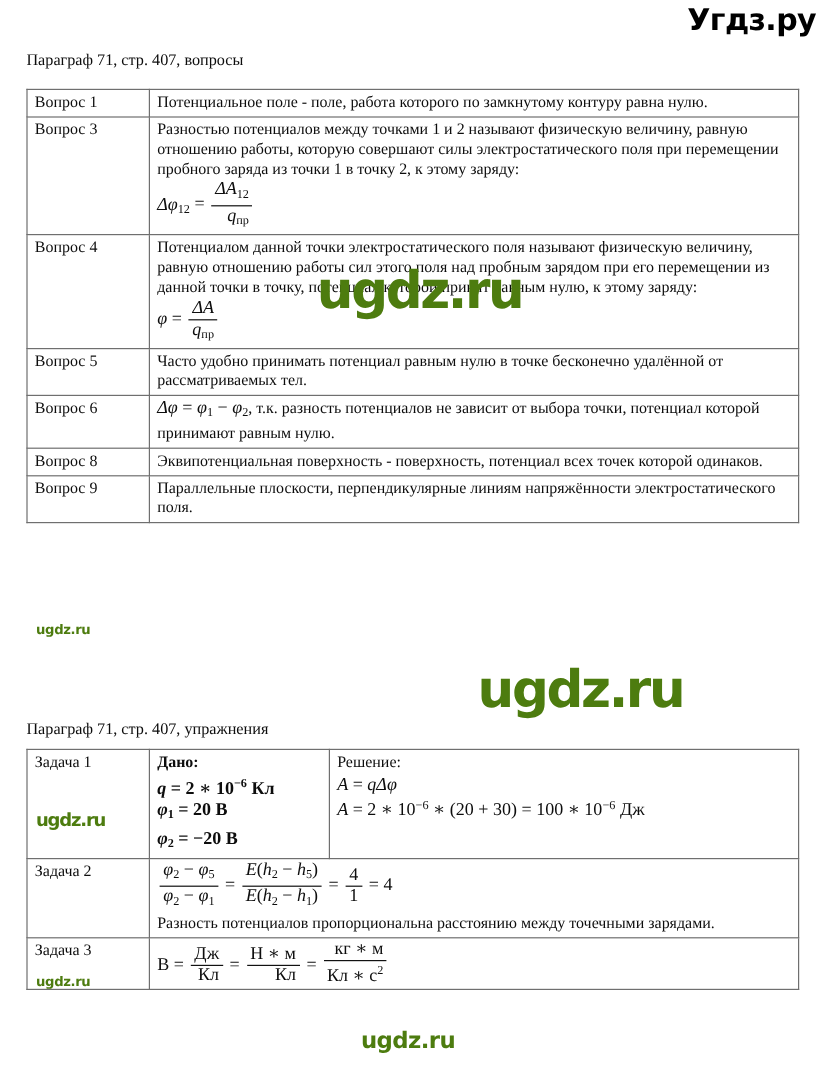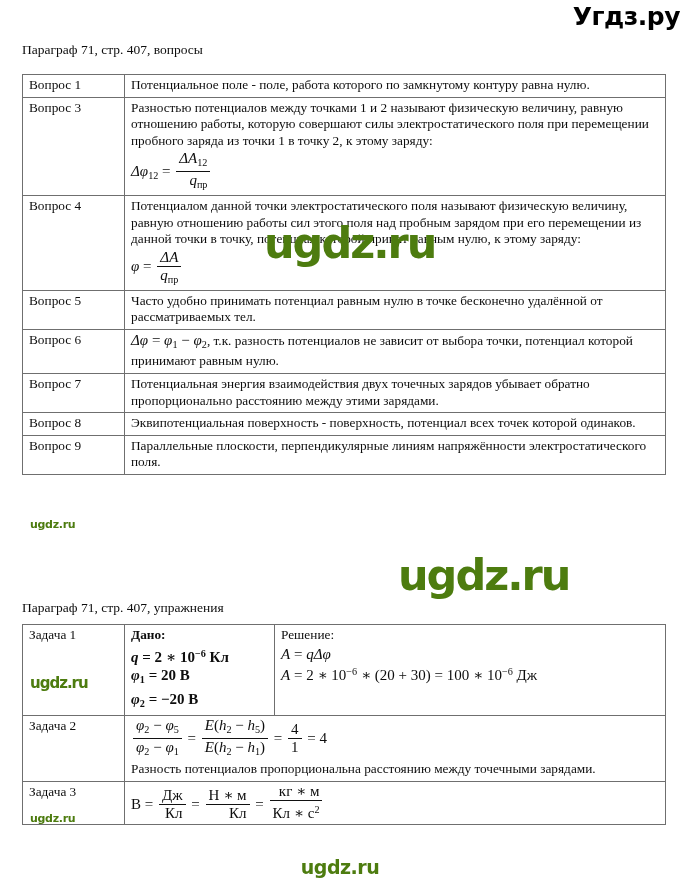--- a/index.html
+++ b/index.html
@@ -168,26 +168,20 @@
       </td>
     </tr>
 
     <tr>
       <td class="label-cell">Вопрос 6</td>
       <td>
         <span class="math">Δ<i>φ</i><span class="up"> = </span><i>φ</i><sub>1</sub><span class="up"> − </span><i>φ</i><sub>2</sub></span><span>, т.к. разность потенциалов не зависит от выбора точки, потенциал которой принимают равным нулю.</span>
       </td>
     </tr>
 
-    <tr>
-      <td class="label-cell">Вопрос 7</td>
-      <td>
-        <span>Потенциальная энергия взаимодействия двух точечных зарядов убывает обратно пропорционально расстоянию между этими зарядами.</span>
-      </td>
-    </tr>
 
     <tr>
       <td class="label-cell">Вопрос 8</td>
       <td>
         <span>Эквипотенциальная поверхность - поверхность, потенциал всех точек которой одинаков.</span>
       </td>
     </tr>
 
     <tr>
       <td class="label-cell">Вопрос 9</td>

